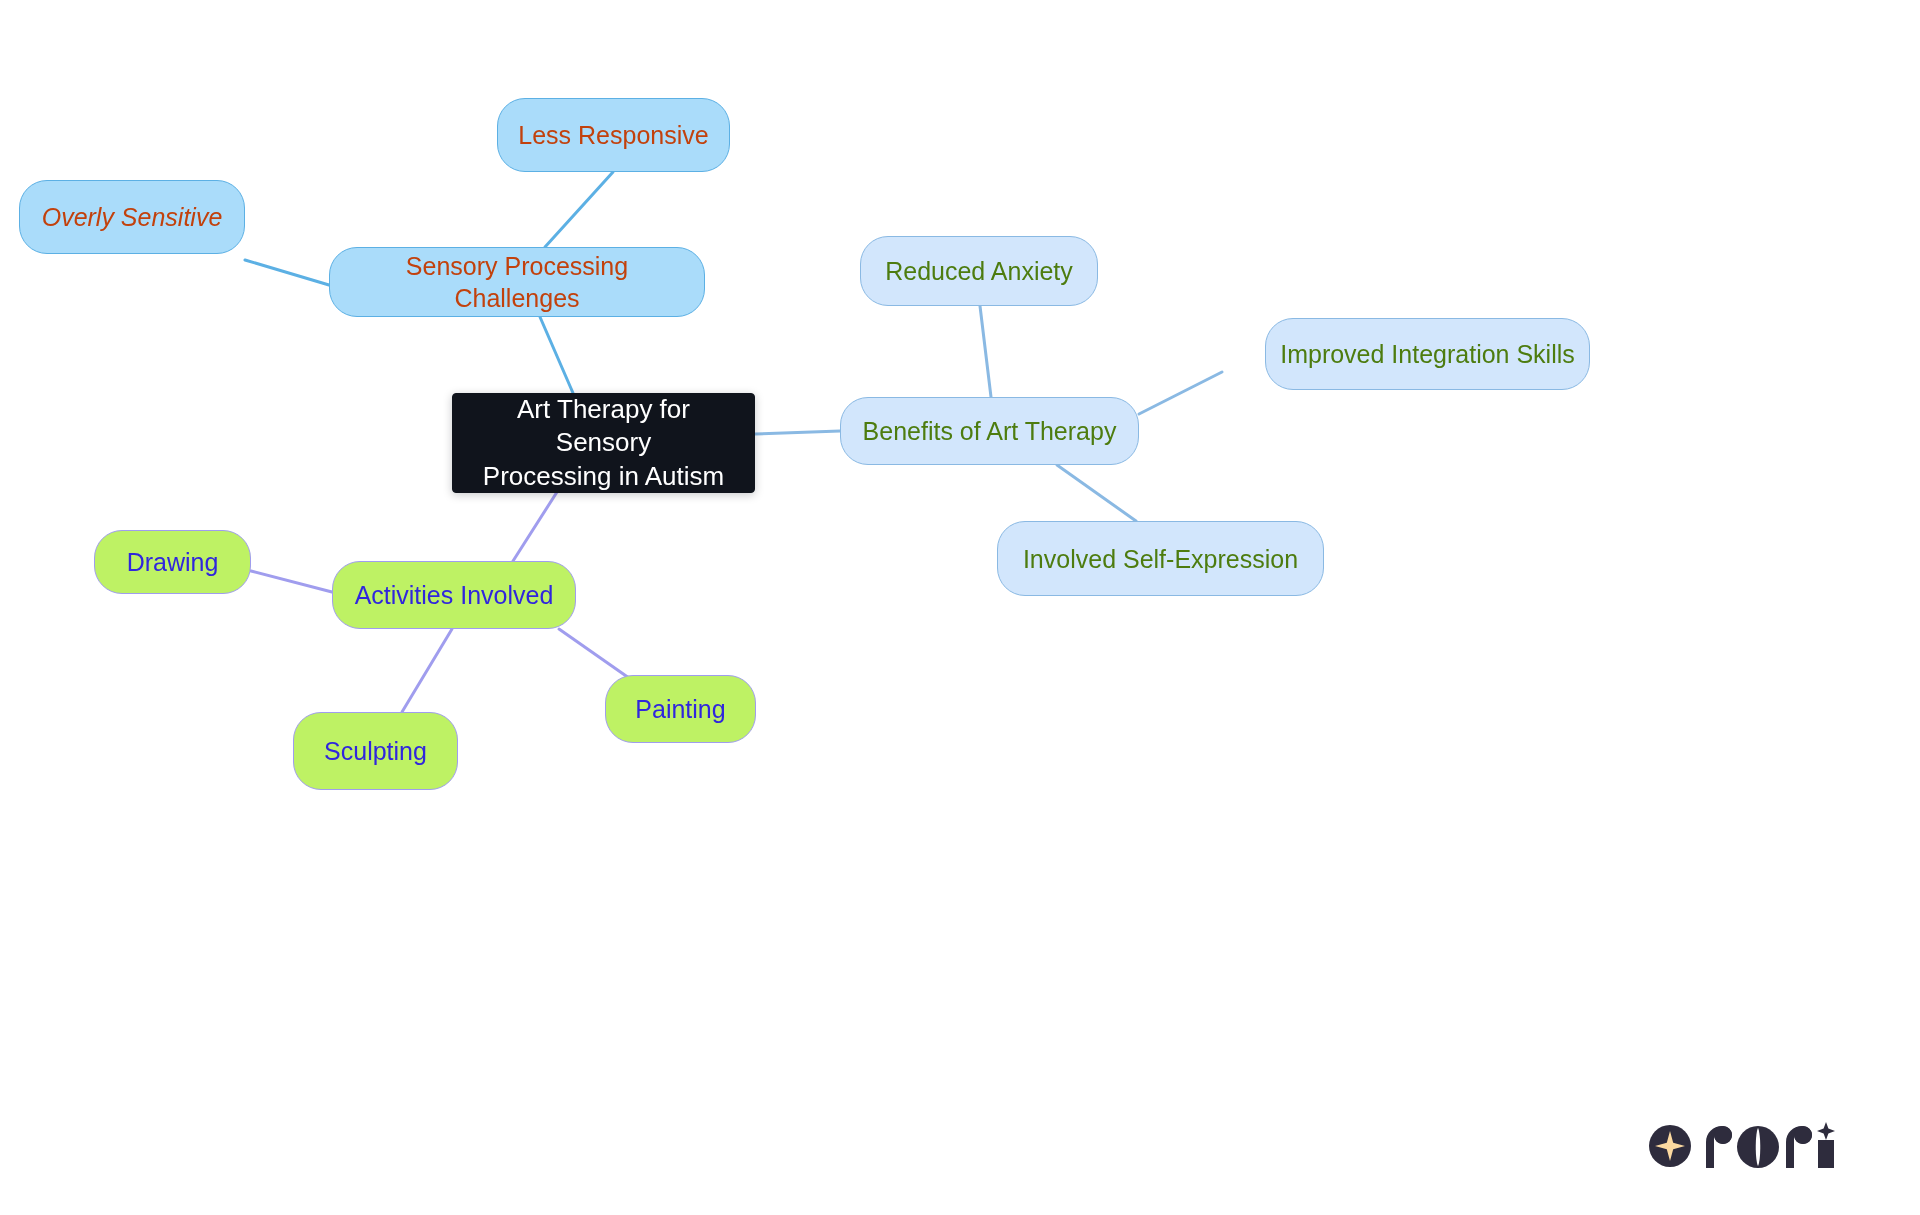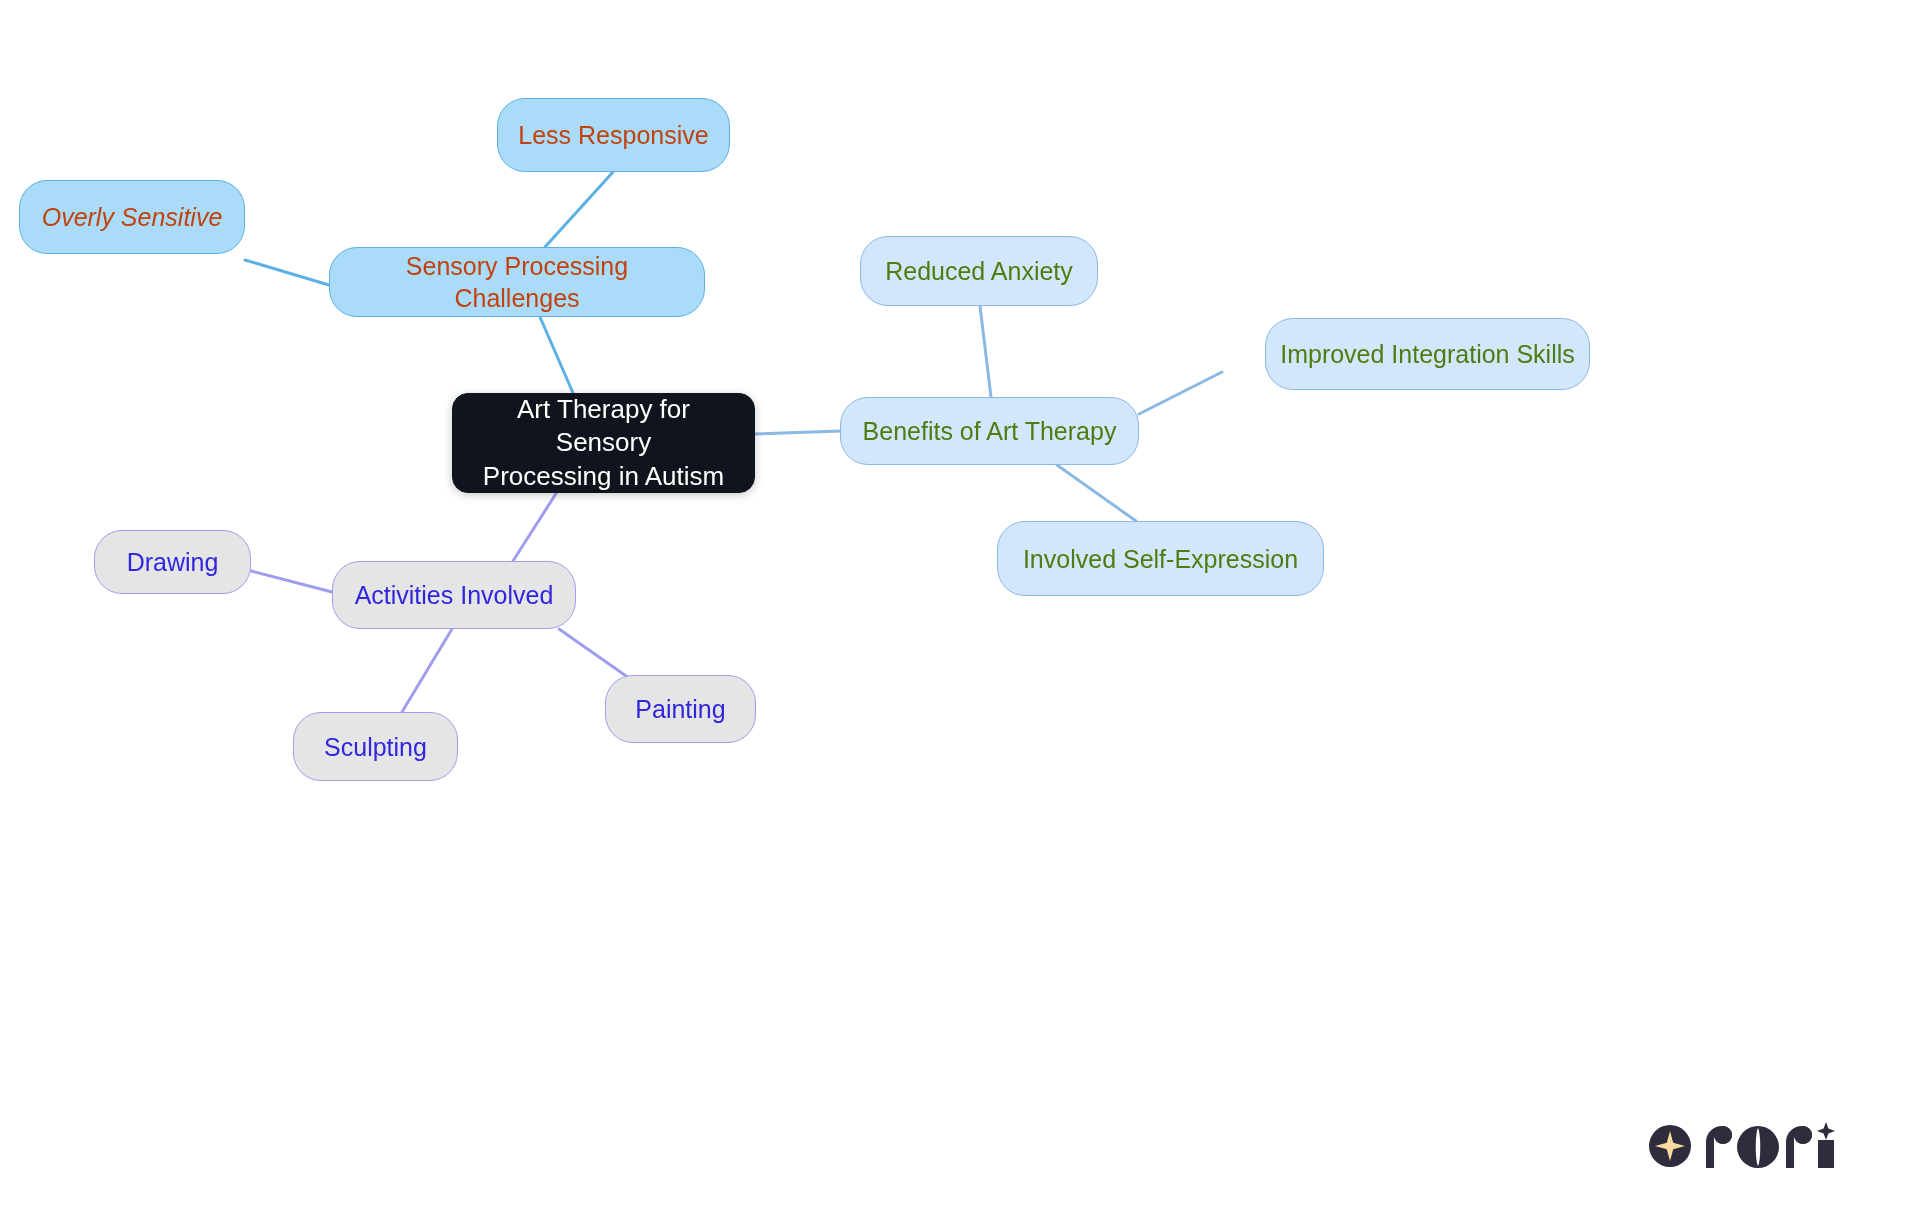--- a/index.html
+++ b/index.html
@@ -40,37 +40,37 @@
     border-width: 1.5px;
     line-height: 1.28;
     white-space: pre-line;
     padding: 6px 14px;
   }
   .node.root {
     background: #10141c;
     border-color: #10141c;
     color: #ffffff;
     font-size: 26px;
-    border-radius: 16px;
+    border-radius: 4px;
     box-shadow: 0 2px 10px rgba(10,14,22,0.22);
   }
   .node.sky {
     background: #aadcfa;
     border-color: #5cb0e4;
     color: #c2410c;
     font-size: 25px;
   }
   .node.azure {
     background: #d2e6fc;
     border-color: #8ab9e3;
     color: #4d7c0f;
     font-size: 25px;
   }
   .node.violet {
-    background: #e5e5e5;
+    background: #bef264;
     border-color: #a09dee;
     color: #3026dd;
     font-size: 25px;
   }
   .logo {
     position: absolute;
     display: flex;
     align-items: center;
     gap: 10px;
   }
@@ -100,21 +100,21 @@
 Processing in Autism</div>
       <div class="node sky" style="left: 329px; top: 247px; width: 376px; height: 70px;">Sensory Processing Challenges</div>
       <div class="node sky" style="left: 497px; top: 98px; width: 233px; height: 74px;">Less Responsive</div>
       <div class="node sky" style="left: 19px; top: 180px; width: 226px; height: 74px; font-style: italic;">Overly Sensitive</div>
       <div class="node azure" style="left: 840px; top: 397px; width: 299px; height: 68px;">Benefits of Art Therapy</div>
       <div class="node azure" style="left: 860px; top: 236px; width: 238px; height: 70px;">Reduced Anxiety</div>
       <div class="node azure" style="left: 1265px; top: 318px; width: 325px; height: 72px;">Improved Integration Skills</div>
       <div class="node azure" style="left: 997px; top: 521px; width: 327px; height: 75px;">Involved Self-Expression</div>
       <div class="node violet" style="left: 332px; top: 561px; width: 244px; height: 68px;">Activities Involved</div>
       <div class="node violet" style="left: 94px; top: 530px; width: 157px; height: 64px;">Drawing</div>
-      <div class="node violet" style="left: 293px; top: 712px; width: 165px; height: 69px;">Sculpting</div>
+      <div class="node violet" style="left: 293px; top: 712px; width: 165px; height: 78px;">Sculpting</div>
       <div class="node violet" style="left: 605px; top: 675px; width: 151px; height: 68px;">Painting</div>
     </div>
 
   <div class="logo" style="left:1648px; top:1122px;">
     <svg width="44" height="44" viewBox="0 0 44 44">
       <circle cx="22" cy="22" r="21" fill="#2e2c3d"></circle>
       <path d="M22 7 L25.2 18.8 L37 22 L25.2 25.2 L22 37 L18.8 25.2 L7 22 L18.8 18.8 Z" fill="#fbd9a0"></path>
     </svg>
     <svg width="140" height="48" viewBox="0 0 140 48">
       <path d="M4 46 L4 20 C4 11 11 4 20 4 C26 4 30 8 30 13 C30 18 26 22 21 22 C16 22 12 18 12 13 L12 46 Z" fill="#2e2c3d"></path>

